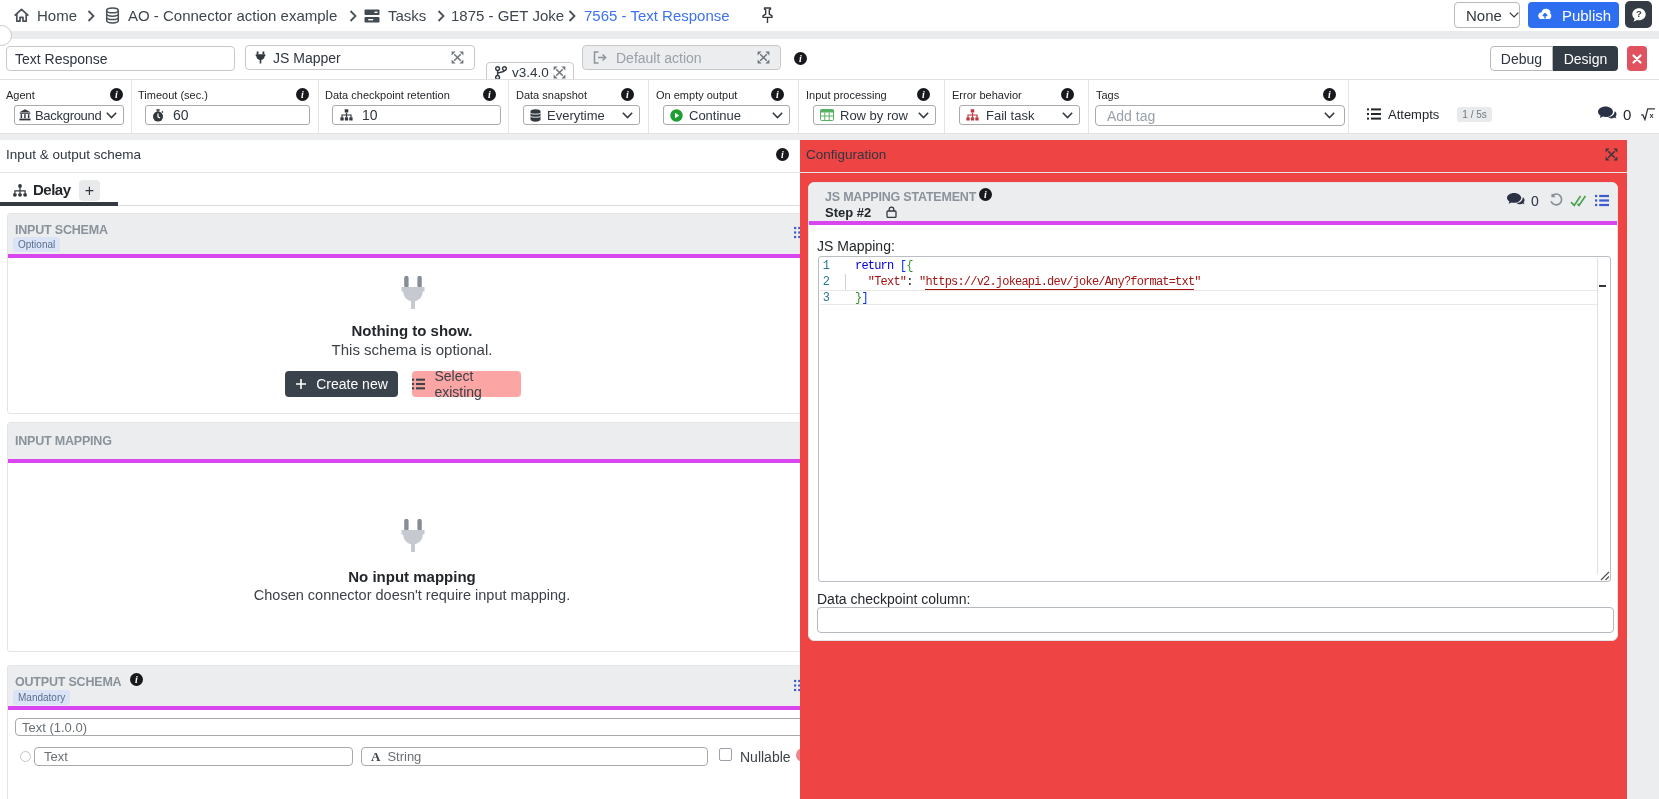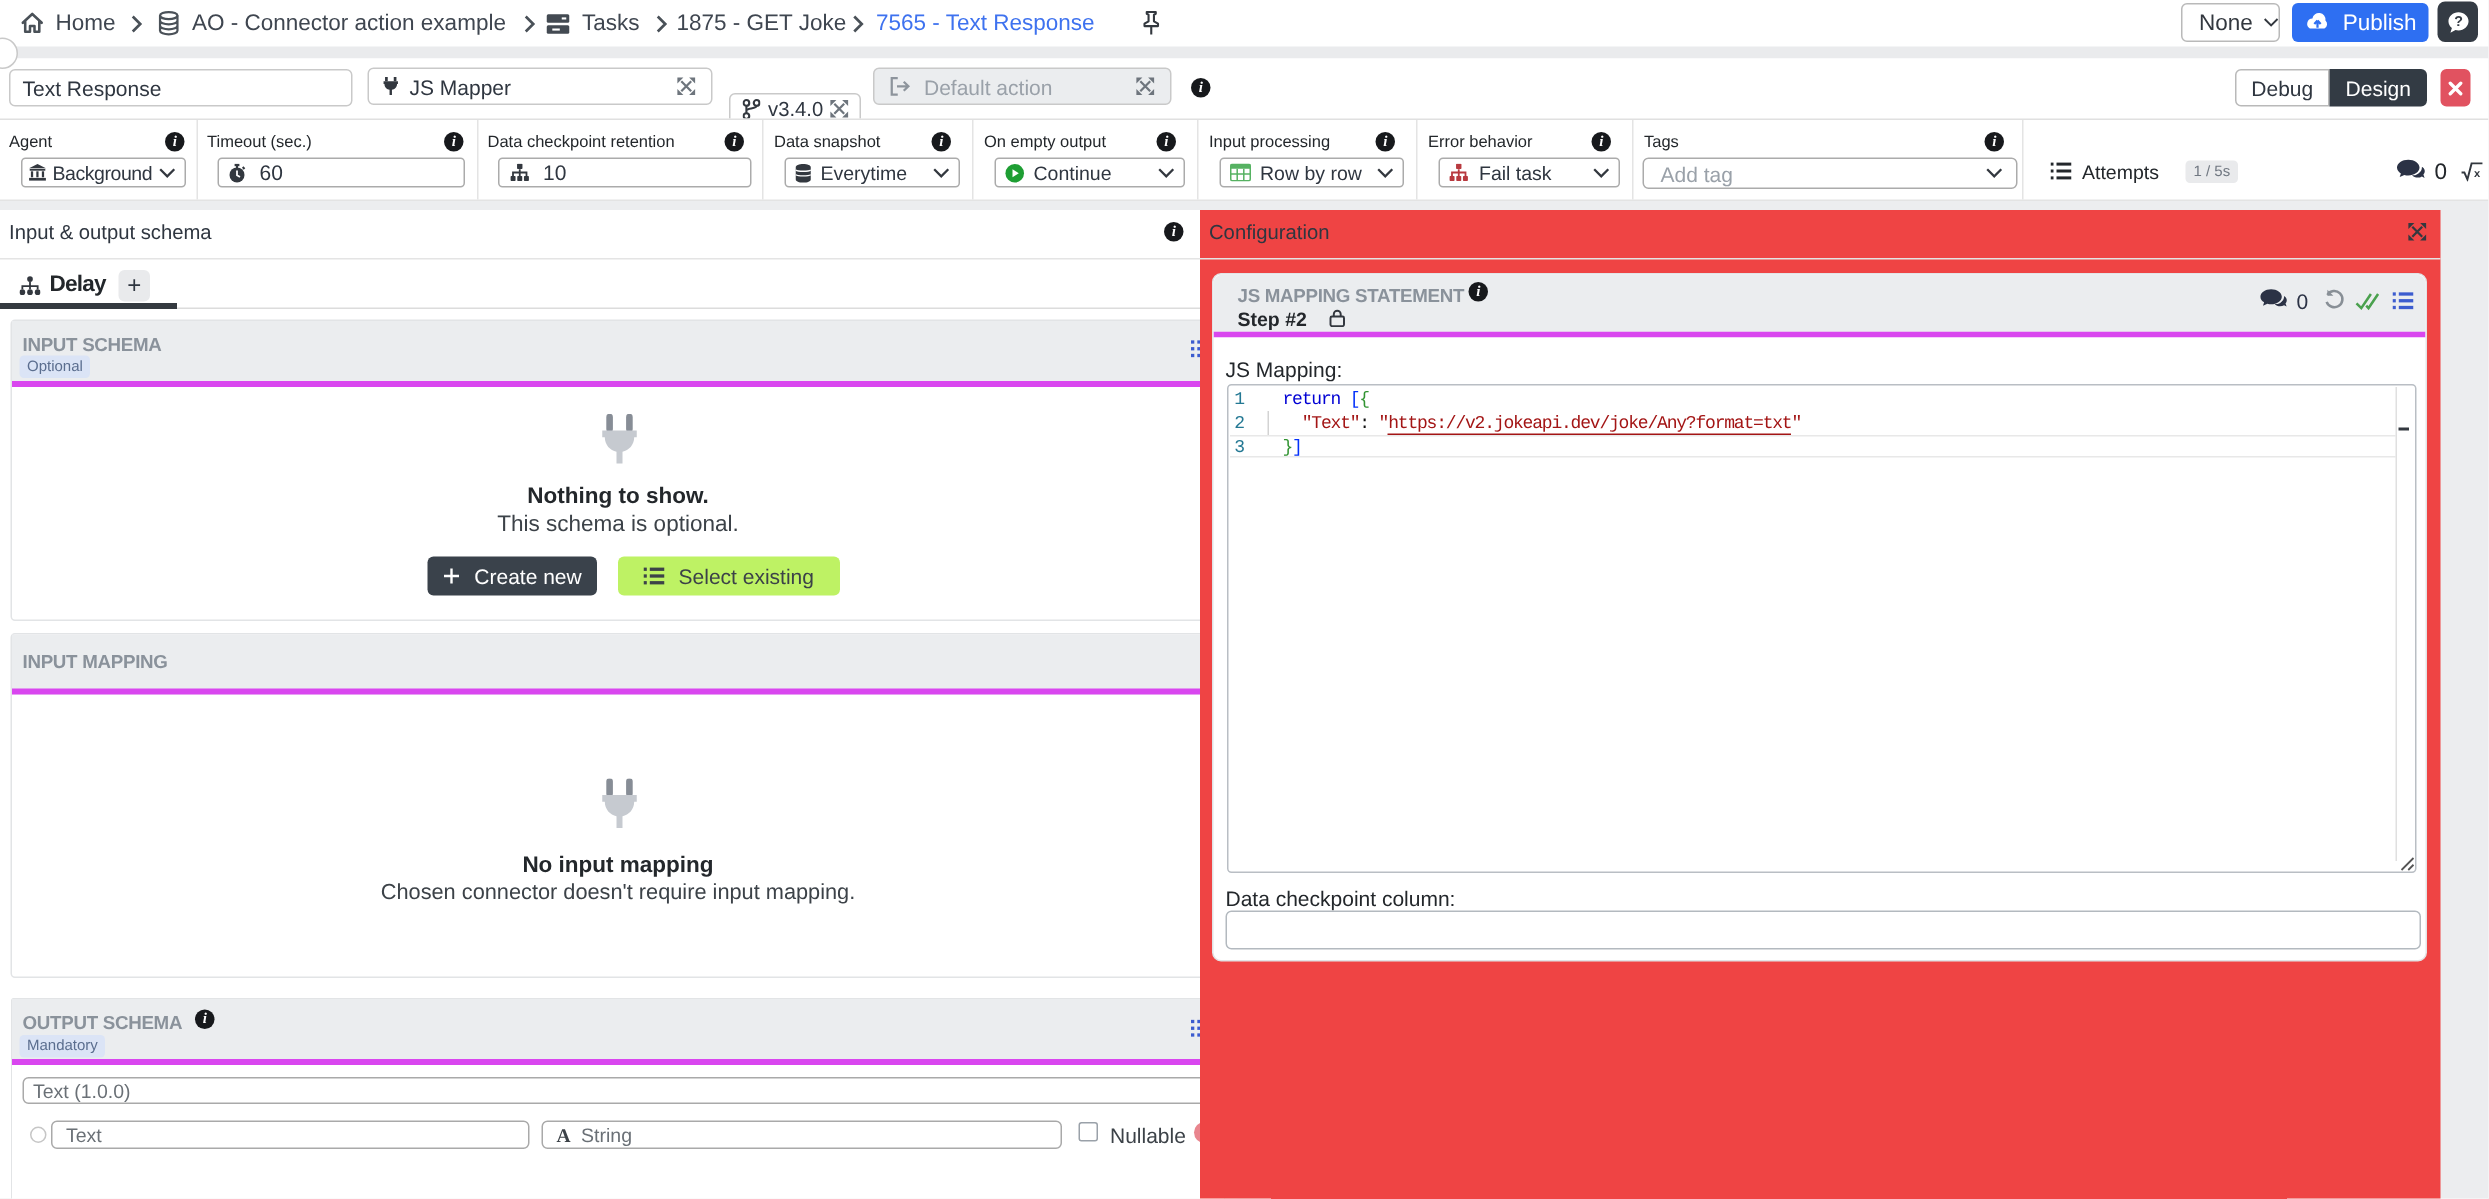--- a/index.html
+++ b/index.html
@@ -353,21 +353,21 @@
           <path d="M1.5 11 H24.5 V15.5 H22.8 C22.8 20.6 19.2 24.3 15 25.2 V33 H11 V25.2 C6.8 24.3 3.2 20.6 3.2 15.5 H1.5 Z" fill="#c6cad0"></path>
         </svg>
       <div class="a" style="left:0;top:83px;width:100%;text-align:center;font-size:15px;color:#3c4248">This schema is optional.</div>
       <div class="a" style="left:0;top:64px;width:100%;text-align:center;font-size:15px;font-weight:bold;color:#23272b">Nothing to show.</div>
       <div class="a f" style="left:277px;top:113px;width:113px;height:26px;background:#3a424b;border-radius:4px;justify-content:center">
         <svg width="12" height="12" viewBox="0 0 12 12">
             <path d="M6 1 V11 M1 6 H11" stroke="#fff" stroke-width="1.6"></path>
           </svg>
         <span style="margin-left:9px;font-size:14px;color:#fff">Create new</span>
       </div>
-      <div class="a f" style="left:404px;top:113px;width:148px;height:26px;background:#bef264;border-radius:4px;justify-content:center">
+      <div class="a f" style="left:404px;top:113px;width:109px;height:26px;background:#fca5a5;border-radius:4px;justify-content:center">
         <svg width="14" height="12" viewBox="0 0 14 12">
             <g fill="#3c4248">
               <rect x="0" y="0.4" width="2.2" height="2.2"></rect>
               <rect x="0" y="4.9" width="2.2" height="2.2"></rect>
               <rect x="0" y="9.4" width="2.2" height="2.2"></rect>
               <rect x="4.2" y="0.4" width="9.8" height="2.2"></rect>
               <rect x="4.2" y="4.9" width="9.8" height="2.2"></rect>
               <rect x="4.2" y="9.4" width="9.8" height="2.2"></rect>
             </g>
           </svg>

